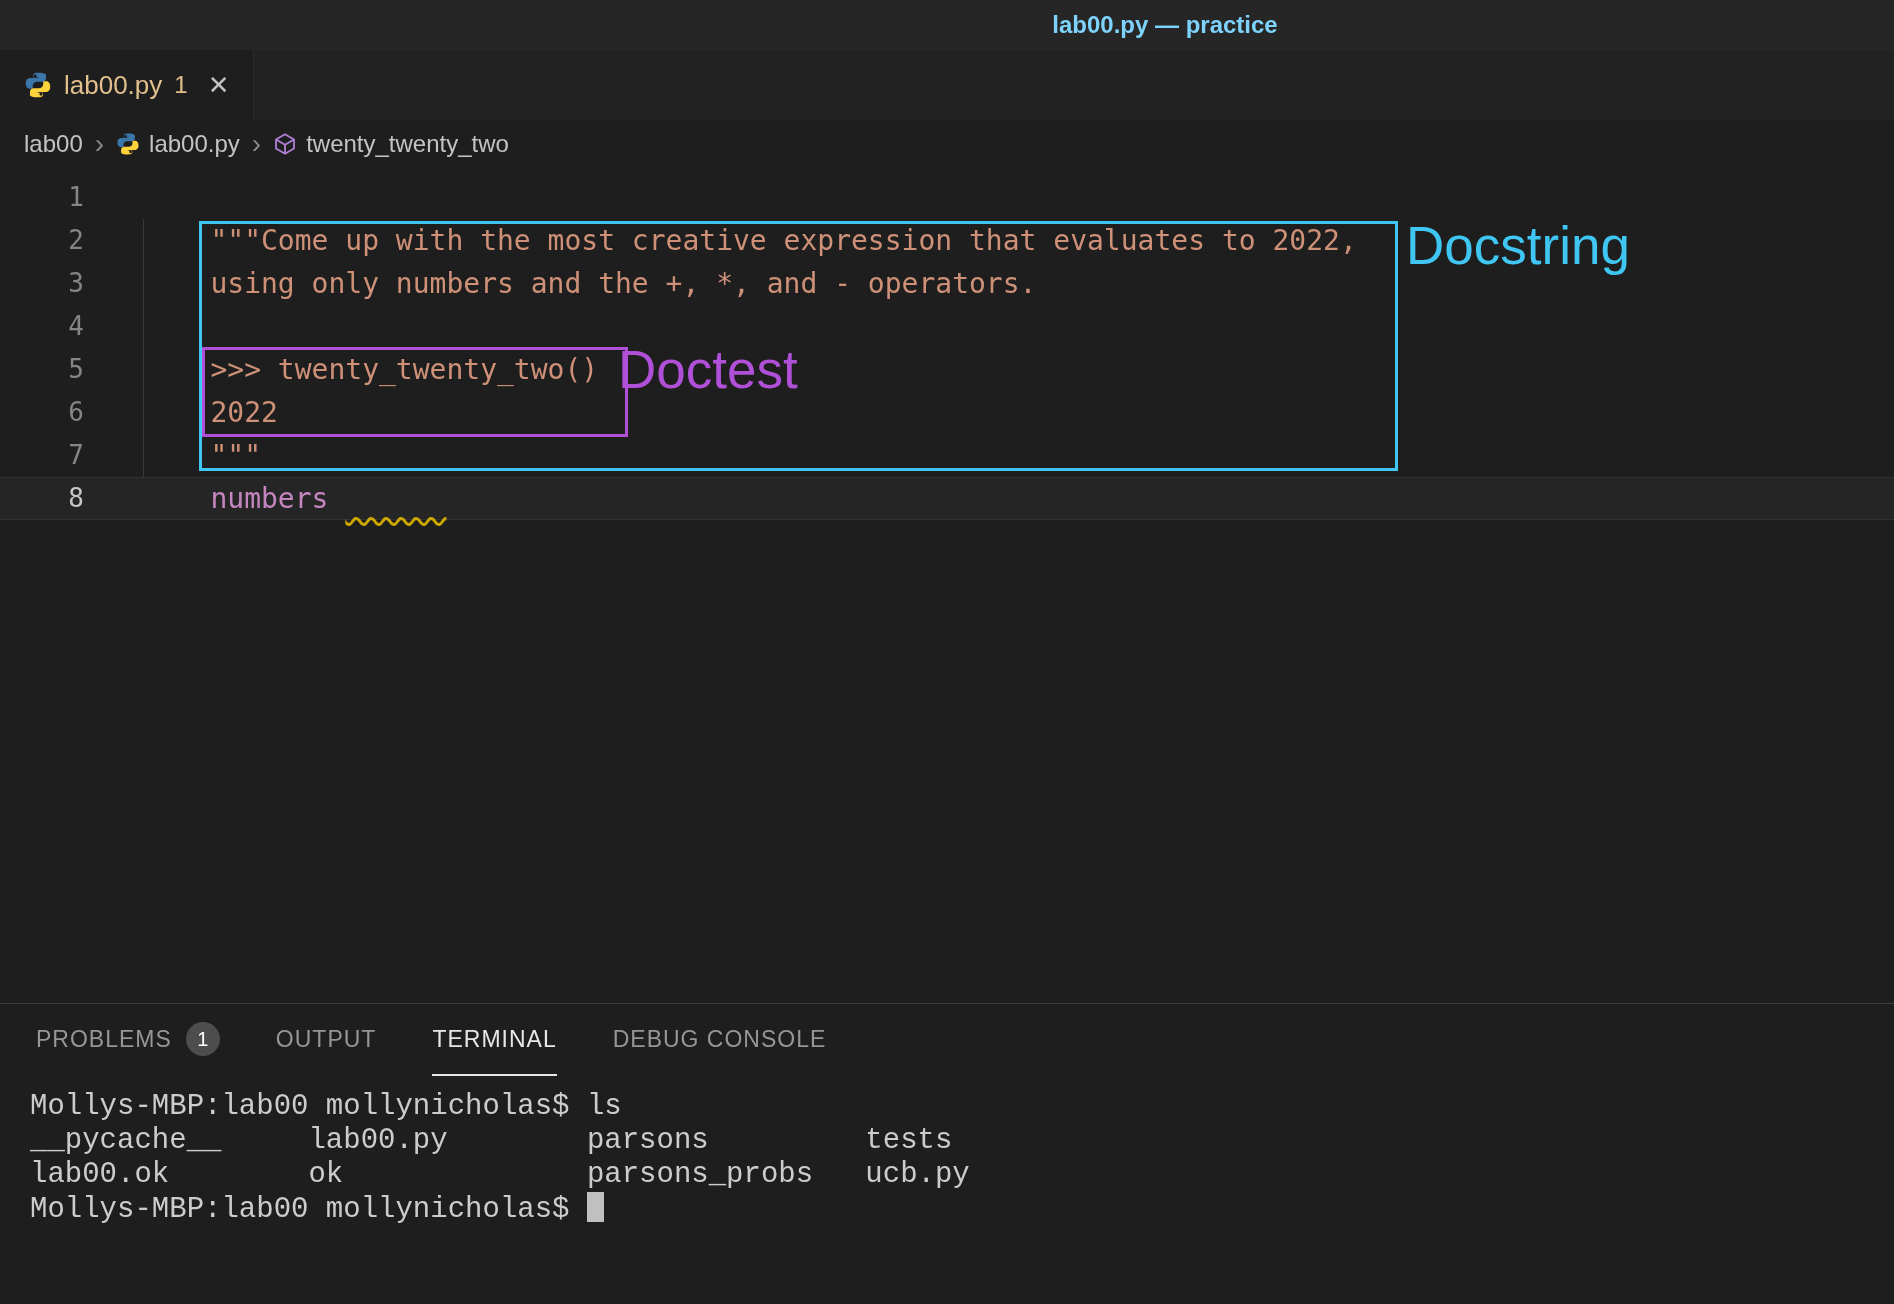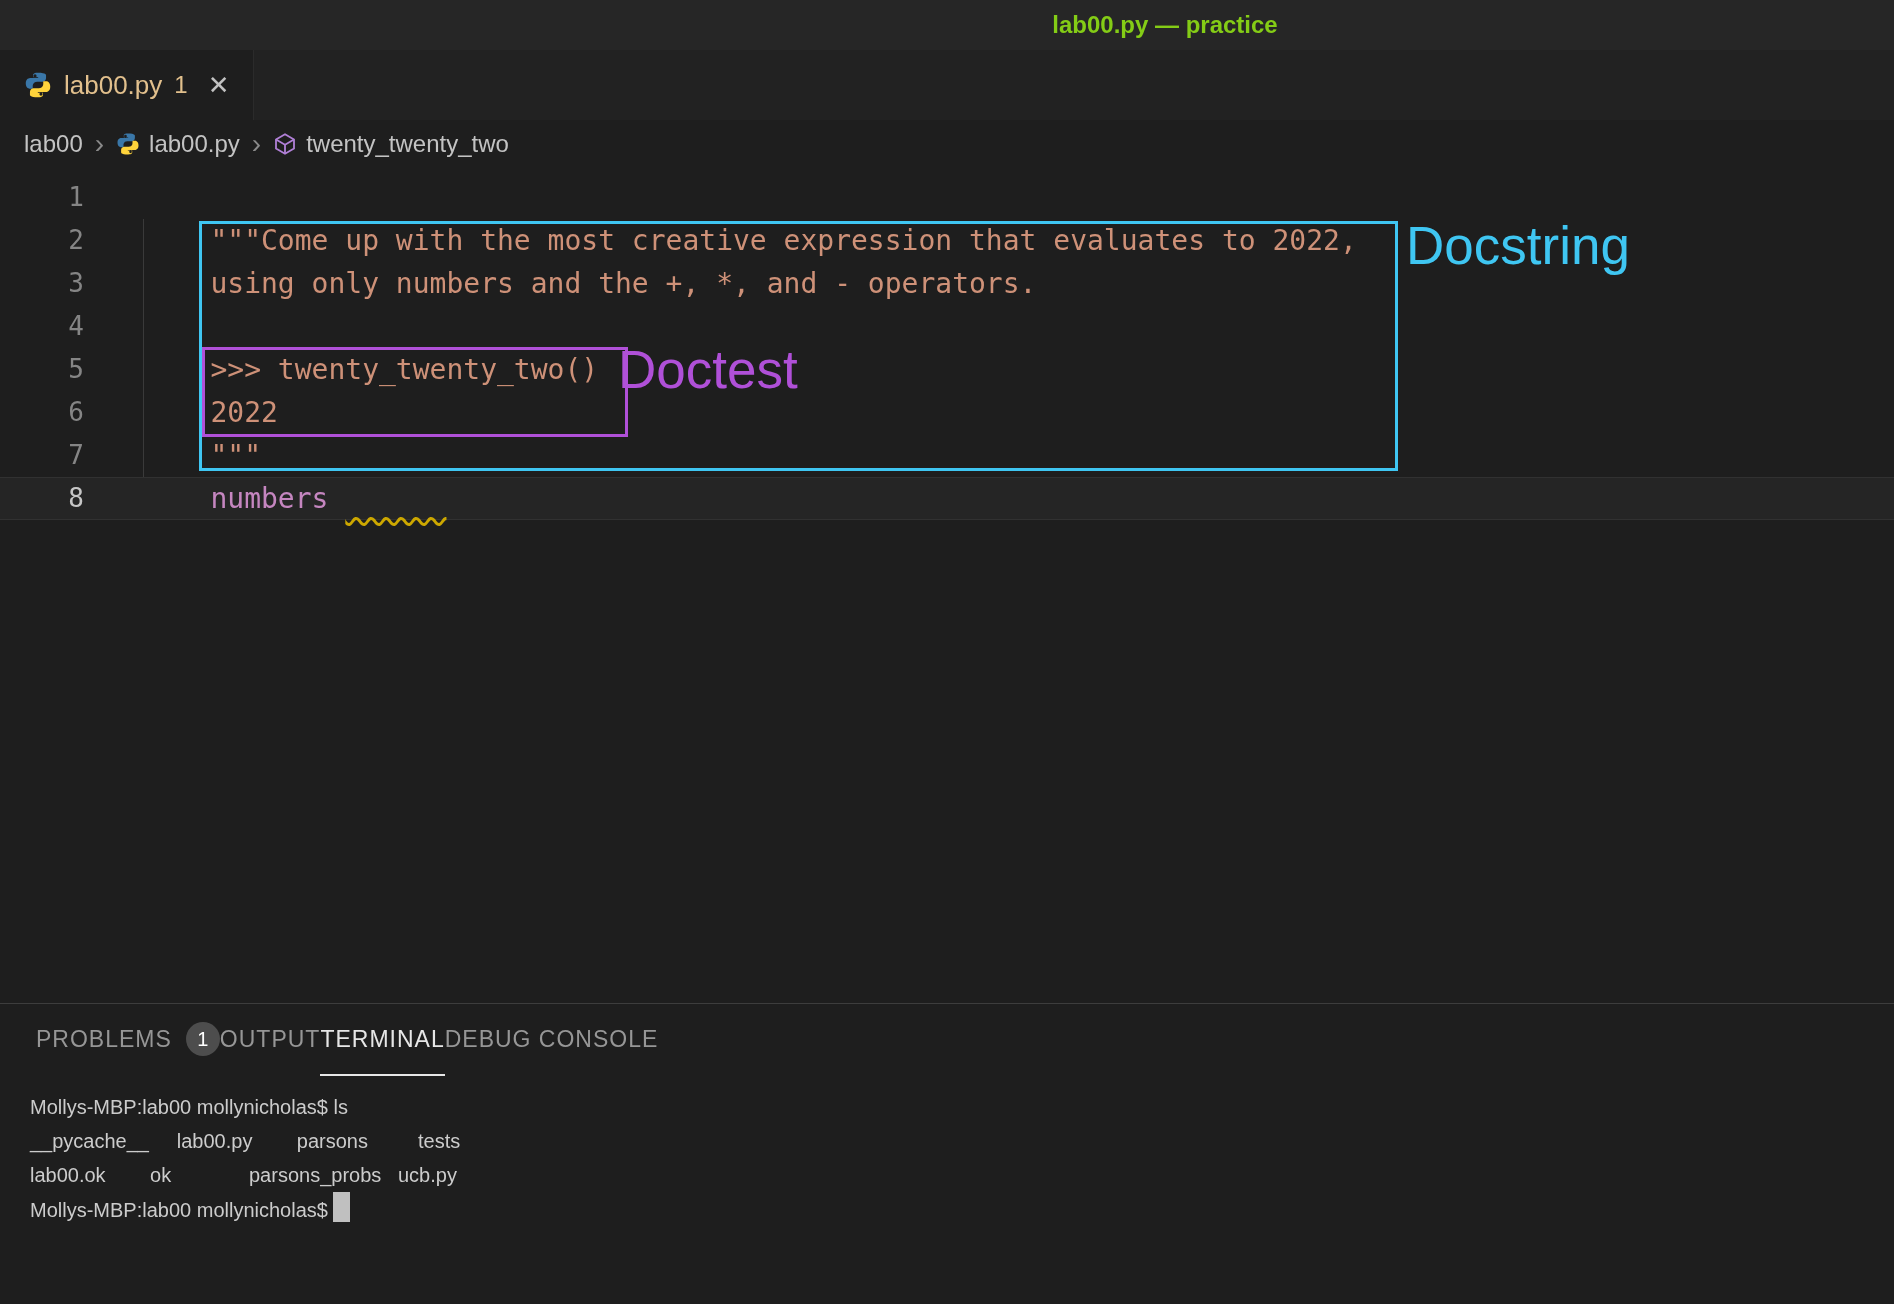--- a/index.html
+++ b/index.html
@@ -3,21 +3,21 @@
 <meta charset="utf-8">
 <style>
   *{box-sizing:border-box;margin:0;padding:0}
   html,body{background:#111}
   body{font-family:"Liberation Sans",sans-serif}
   .window{position:relative;width:1894px;height:1304px;background:#1e1e1e;overflow:hidden;color:#ccc}
 
   
   .titlebar{position:absolute;top:0;left:0;right:0;height:50px;background:#262626}
   .title{position:absolute;top:0;left:1165px;transform:translateX(-50%);line-height:50px;
-         font-size:24px;font-weight:bold;color:#84cc16;white-space:nowrap}
+         font-size:24px;font-weight:bold;color:#7dd3fc;white-space:nowrap}
 
   
   .tabbar{position:absolute;top:50px;left:0;right:0;height:70px;background:#222}
   .tab{position:absolute;left:0;top:0;height:70px;display:flex;align-items:center;gap:12px;
        padding:0 24px;background:#1e1e1e;border-right:1px solid #2b2b2b;cursor:pointer}
   .tab-label{font-size:26px;color:var(--tab-modified,#e2c08d)}
   .tab-badge{font-size:24px;color:var(--tab-modified,#e2c08d)}
   .tab-close{font-size:26px;color:#c2c2c2;margin-left:8px;cursor:pointer}
 
   
@@ -49,27 +49,27 @@
   
   .ann-box{position:absolute;pointer-events:none}
   .ann-docstring{left:199px;top:51px;width:1199px;height:250px;border:3px solid var(--accent-cyan,#3fc6f2)}
   .ann-doctest{left:202px;top:177px;width:426px;height:90px;border:3px solid var(--accent-purple,#b050d8)}
   .ann-label{position:absolute;font-size:53px;font-family:"Liberation Sans",sans-serif;pointer-events:none;white-space:nowrap}
   .lbl-docstring{left:1406px;top:45px;color:var(--accent-cyan,#3fc6f2)}
   .lbl-doctest{left:618px;top:169px;color:var(--accent-purple,#b050d8)}
 
   
   .panel{position:absolute;top:1003px;left:0;right:0;bottom:0;border-top:1px solid #3d3d3d;background:#1e1e1e}
-  .panel-tabs{display:flex;align-items:stretch;height:72px;padding-left:36px;}
+  .panel-tabs{display:flex;align-items:stretch;height:72px;padding-left:36px;gap:56px}
   .ptab{display:flex;align-items:center;gap:14px;font-size:23px;letter-spacing:1px;color:#969696;
         cursor:pointer;border-bottom:2px solid transparent}
   .ptab.active{color:#e7e7e7;border-bottom-color:#e7e7e7}
   .pbadge{width:34px;height:34px;border-radius:17px;background:#4d4d4d;color:#fff;font-size:20px;
           display:flex;align-items:center;justify-content:center;letter-spacing:0;flex:none}
-  .terminal{padding:14px 0 0 30px;font-family:Liberation Sans, sans-serif;font-size:20px;
+  .terminal{padding:14px 0 0 30px;font-family:Liberation Mono, monospace;font-size:29px;
             line-height:34px;color:#ccc;cursor:text}
   .tline{white-space:pre}
   .cursor{display:inline-block;width:17px;height:30px;background:#c0c0c0;vertical-align:-5px}
 </style>
 </head>
 <body>
 
 <div class="window">
 
   <div class="titlebar">

